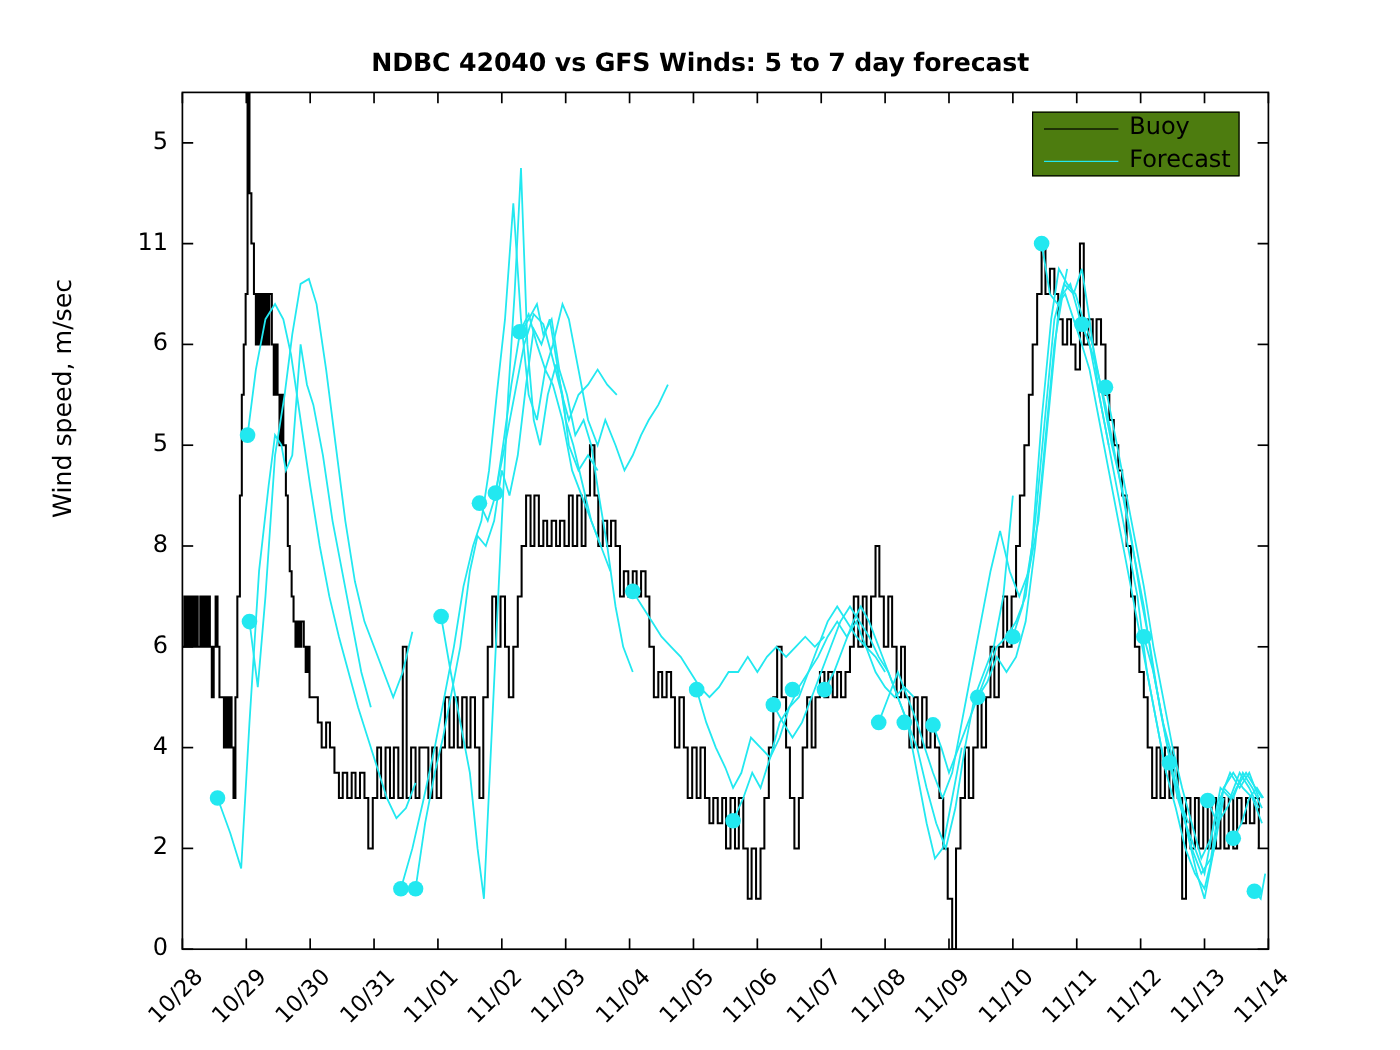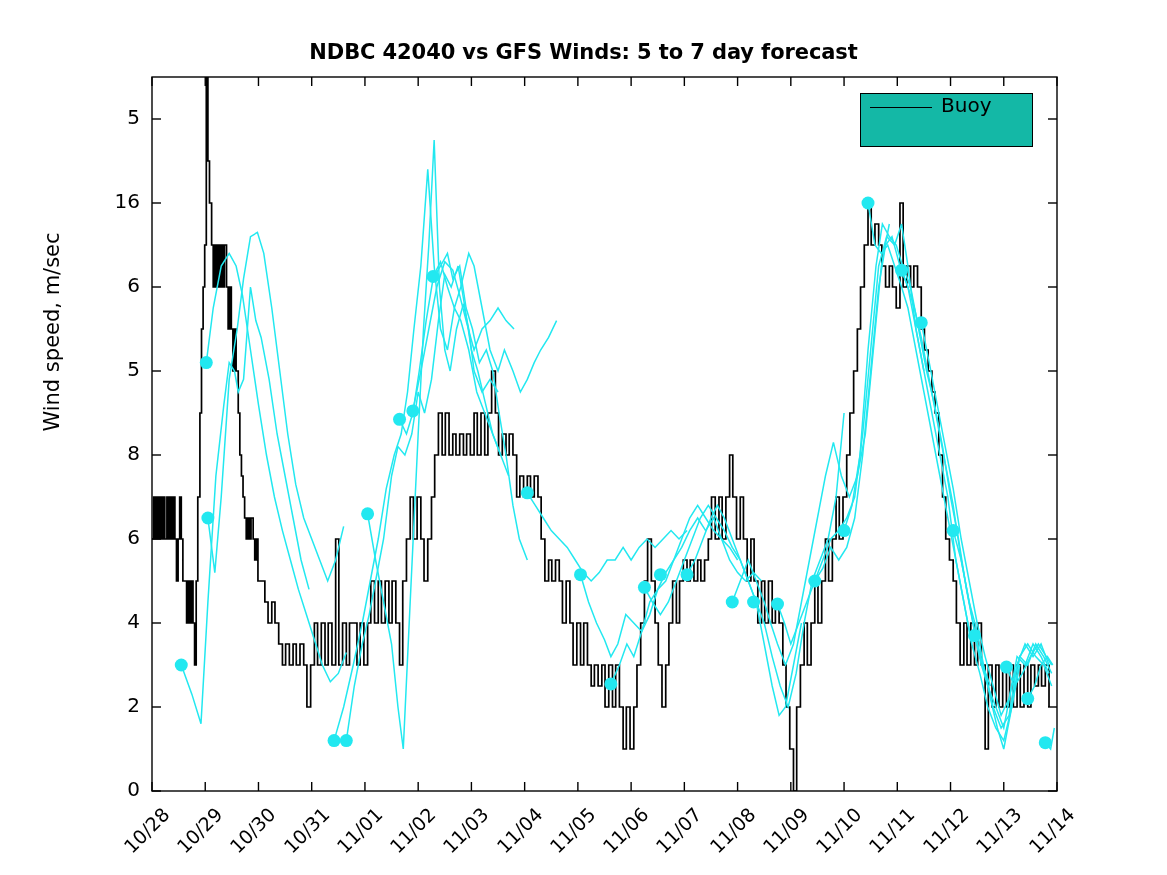--- a/index.html
+++ b/index.html
@@ -61,21 +61,21 @@
     transform-origin: right top;
     text-align: right;
   }
   #legend-box {
     position: absolute;
     left: 860px;
     top: 81px;
     width: 173px;
     height: 54px;
     border: 1.4px solid #000000;
-    background: #14b8a6;
+    background: #4d7c0f;
     box-sizing: border-box;
   }
   .legend-row {
     position: absolute;
     left: 0;
     width: 100%;
     height: 27px;
   }
   .legend-swatch {
     position: absolute;
@@ -230,21 +230,21 @@
   </svg>
 
   <div id="ytick-labels">
       <div class="ytick-label" style="left: 98px; top: 765px;">0</div>
       <div class="ytick-label" style="left: 98px; top: 681px;">2</div>
       <div class="ytick-label" style="left: 98px; top: 597px;">4</div>
       <div class="ytick-label" style="left: 98px; top: 513px;">6</div>
       <div class="ytick-label" style="left: 98px; top: 429px;">8</div>
       <div class="ytick-label" style="left: 98px; top: 345px;">5</div>
       <div class="ytick-label" style="left: 98px; top: 261px;">6</div>
-      <div class="ytick-label" style="left: 98px; top: 177px;">16</div>
+      <div class="ytick-label" style="left: 98px; top: 177px;">11</div>
       <div class="ytick-label" style="left: 98px; top: 93px;">5</div>
     </div>
   <div id="xtick-labels">
       <div class="xtick-label" style="left: 86px; top: 791px; width: 72px;">10/28</div>
       <div class="xtick-label" style="left: 139.235px; top: 791px; width: 72px;">10/29</div>
       <div class="xtick-label" style="left: 192.471px; top: 791px; width: 72px;">10/30</div>
       <div class="xtick-label" style="left: 245.706px; top: 791px; width: 72px;">10/31</div>
       <div class="xtick-label" style="left: 298.941px; top: 791px; width: 72px;">11/01</div>
       <div class="xtick-label" style="left: 352.176px; top: 791px; width: 72px;">11/02</div>
       <div class="xtick-label" style="left: 405.412px; top: 791px; width: 72px;">11/03</div>
@@ -259,15 +259,19 @@
       <div class="xtick-label" style="left: 884.529px; top: 791px; width: 72px;">11/12</div>
       <div class="xtick-label" style="left: 937.765px; top: 791px; width: 72px;">11/13</div>
       <div class="xtick-label" style="left: 991px; top: 791px; width: 72px;">11/14</div>
     </div>
 
   <div id="legend-box">
       <div class="legend-row" style="top: 0px;">
         <div class="legend-swatch" style="border-top-color: rgb(0, 0, 0);"></div>
         <div class="legend-text">Buoy</div>
       </div>
+      <div class="legend-row" style="top: 27px;">
+        <div class="legend-swatch" style="border-top-color: rgb(34, 232, 240);"></div>
+        <div class="legend-text">Forecast</div>
+      </div>
     </div>
 
 </div>
 
 </body></html>

